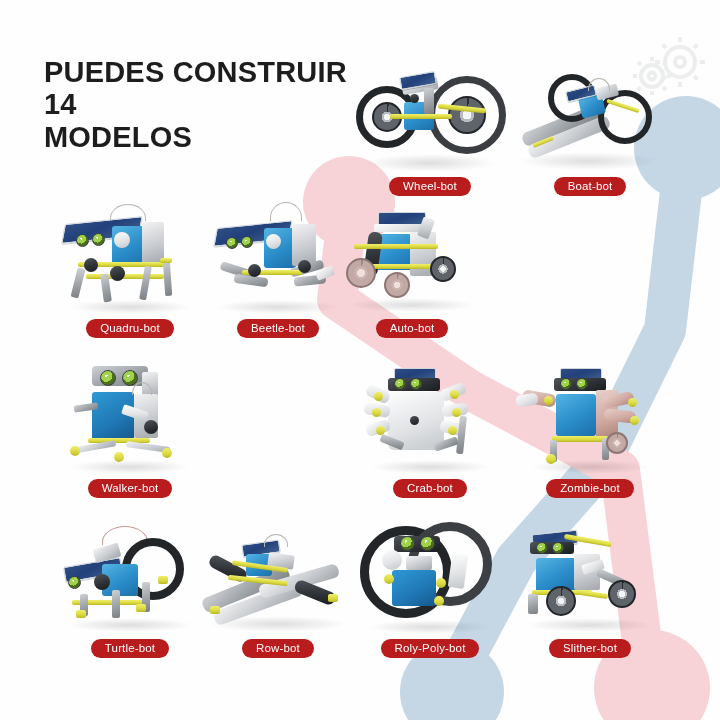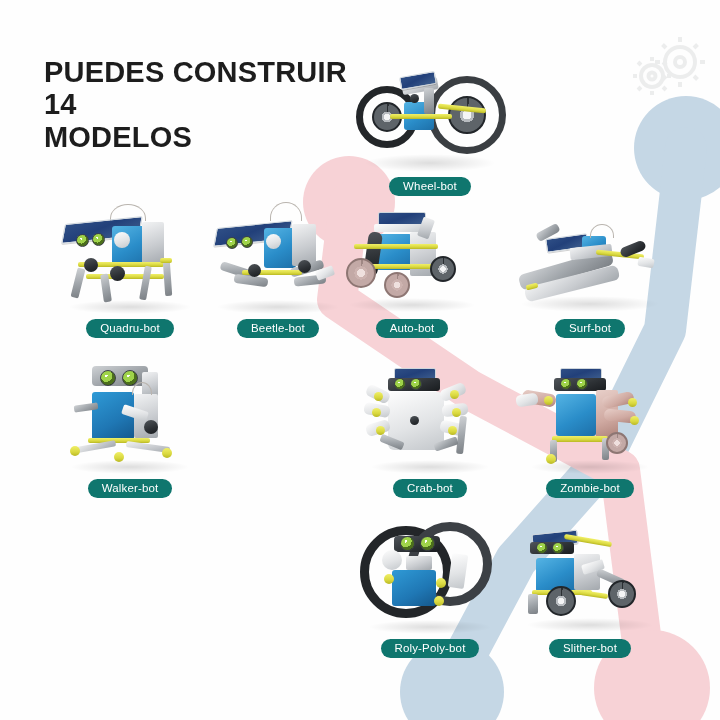--- a/index.html
+++ b/index.html
@@ -73,21 +73,21 @@
     text-align: center;
   }
   .thumb {
     position: relative;
     width: 160px;
     height: 118px;
     margin: 0 auto;
   }
   .pill {
     display: inline-block;
-    background: #0f766e;
+    background: #b91c1c;
     color: #ffffff;
     font-size: 11.5px;
     letter-spacing: .15px;
     padding: 3px 14px 4px;
     border-radius: 10px;
     white-space: nowrap;
     line-height: 1.05;
   }
 
   
@@ -219,20 +219,36 @@
         <div class="p metal" style="left:52px;top:22px;width:36px;height:12px;transform:rotate(-10deg);"></div>
         <div class="p solar" style="left:50px;top:16px;width:34px;height:11px;transform:rotate(-10deg);"></div>
         <div class="p yellow" style="left:40px;top:56px;width:62px;height:5px;"></div>
         <div class="p yellow" style="left:88px;top:48px;width:48px;height:5px;transform:rotate(6deg);"></div>
         <div class="p metal dk" style="left:74px;top:30px;width:10px;height:26px;"></div>
         <div class="p dark" style="left:60px;top:36px;width:9px;height:9px;border-radius:50%;"></div>
       </div>
       <div class="pill">Wheel-bot</div>
     </div>
 
+    <div class="cell" style="left:510px; top:58px;">
+      <div class="thumb">
+        <div class="p shadow" style="left:8px;top:94px;width:142px;height:18px;"></div>
+        <div class="p metal dk" style="left:10px;top:60px;width:86px;height:14px;transform:rotate(-22deg);border-radius:6px;"></div>
+        <div class="p metal" style="left:16px;top:72px;width:86px;height:14px;transform:rotate(-22deg);border-radius:6px;"></div>
+        <div class="p track" style="left:38px;top:16px;width:48px;height:48px;border-width:6px;"></div>
+        <div class="p track" style="left:88px;top:32px;width:54px;height:54px;border-width:6px;"></div>
+        <div class="p body-blue" style="left:70px;top:38px;width:24px;height:20px;transform:rotate(-14deg);"></div>
+        <div class="p solar" style="left:56px;top:30px;width:28px;height:9px;transform:rotate(-14deg);"></div>
+        <div class="p metal" style="left:86px;top:28px;width:22px;height:12px;transform:rotate(-14deg);"></div>
+        <div class="p yellow" style="left:96px;top:46px;width:34px;height:4px;transform:rotate(18deg);"></div>
+        <div class="p yellow" style="left:22px;top:82px;width:22px;height:4px;transform:rotate(-22deg);"></div>
+        <div class="p wire" style="left:78px;top:20px;width:20px;height:12px;"></div>
+      </div>
+      <div class="pill">Boat-bot</div>
+    </div>
 
     <div class="cell" style="left:198px; top:200px;">
       <div class="thumb">
         <div class="p shadow" style="left:18px;top:100px;width:124px;height:14px;"></div>
         <div class="p wire" style="left:72px;top:2px;width:30px;height:18px;"></div>
         <div class="p solar" style="left:18px;top:24px;width:72px;height:17px;transform:skewX(-16deg) rotate(-6deg);"></div>
         <div class="p eye" style="left:28px;top:37px;width:12px;height:12px;"></div>
         <div class="p eye" style="left:43px;top:36px;width:12px;height:12px;"></div>
         <div class="p body-blue" style="left:66px;top:28px;width:32px;height:40px;"></div>
         <div class="p metal" style="left:94px;top:24px;width:24px;height:42px;"></div>
@@ -283,37 +299,20 @@
         <div class="p yellow" style="left:22px;top:44px;width:84px;height:5px;"></div>
         <div class="p yellow" style="left:20px;top:64px;width:90px;height:5px;"></div>
         <div class="p wheel pinkish" style="left:14px;top:58px;width:30px;height:30px;"></div>
         <div class="p wheel pinkish" style="left:52px;top:72px;width:26px;height:26px;"></div>
         <div class="p wheel" style="left:98px;top:56px;width:26px;height:26px;"></div>
         <div class="p metal" style="left:88px;top:18px;width:12px;height:20px;transform:rotate(20deg);"></div>
       </div>
       <div class="pill">Auto-bot</div>
     </div>
 
-    <div class="cell" style="left:510px; top:200px;">
-      <div class="thumb">
-        <div class="p shadow" style="left:10px;top:96px;width:140px;height:16px;"></div>
-        <div class="p metal dk" style="left:8px;top:62px;width:96px;height:16px;transform:rotate(-16deg);border-radius:6px;"></div>
-        <div class="p metal" style="left:14px;top:76px;width:96px;height:15px;transform:rotate(-14deg);border-radius:6px;"></div>
-        <div class="p solar" style="left:36px;top:36px;width:40px;height:12px;transform:rotate(-8deg);"></div>
-        <div class="p body-blue" style="left:72px;top:36px;width:24px;height:18px;"></div>
-        <div class="p metal" style="left:60px;top:46px;width:42px;height:12px;transform:rotate(-6deg);"></div>
-        <div class="p yellow" style="left:86px;top:52px;width:48px;height:5px;transform:rotate(6deg);"></div>
-        <div class="p dark" style="left:110px;top:44px;width:26px;height:10px;transform:rotate(-22deg);border-radius:5px;"></div>
-        <div class="p metal dk" style="left:26px;top:28px;width:24px;height:9px;transform:rotate(-28deg);border-radius:4px;"></div>
-        <div class="p pale" style="left:128px;top:58px;width:16px;height:9px;transform:rotate(10deg);"></div>
-        <div class="p wire" style="left:80px;top:24px;width:22px;height:13px;"></div>
-        <div class="p yellow" style="left:16px;top:84px;width:12px;height:5px;transform:rotate(-14deg);"></div>
-      </div>
-      <div class="pill">Surf-bot</div>
-    </div>
 
     <div class="cell" style="left:50px; top:360px;">
       <div class="thumb">
         <div class="p shadow" style="left:20px;top:100px;width:120px;height:14px;"></div>
         <div class="p metal dk" style="left:42px;top:6px;width:56px;height:20px;border-radius:4px;"></div>
         <div class="p eye" style="left:50px;top:10px;width:16px;height:16px;"></div>
         <div class="p eye" style="left:72px;top:10px;width:16px;height:16px;"></div>
         <div class="p metal" style="left:92px;top:12px;width:16px;height:26px;"></div>
         <div class="p body-blue dk" style="left:42px;top:32px;width:42px;height:48px;"></div>
         <div class="p metal" style="left:84px;top:34px;width:24px;height:44px;"></div>
@@ -378,21 +377,60 @@
         <div class="p yellow" style="left:120px;top:56px;width:9px;height:9px;border-radius:50%;"></div>
         <div class="p yellow" style="left:42px;top:76px;width:56px;height:6px;"></div>
         <div class="p metal dk" style="left:40px;top:80px;width:7px;height:22px;"></div>
         <div class="p metal dk" style="left:92px;top:78px;width:7px;height:22px;"></div>
         <div class="p wheel pinkish" style="left:96px;top:72px;width:22px;height:22px;"></div>
         <div class="p yellow" style="left:36px;top:94px;width:10px;height:10px;border-radius:50%;"></div>
       </div>
       <div class="pill">Zombie-bot</div>
     </div>
 
-
+    <div class="cell" style="left:50px; top:520px;">
+      <div class="thumb">
+        <div class="p shadow" style="left:16px;top:98px;width:128px;height:14px;"></div>
+        <div class="p wire" style="left:52px;top:6px;width:44px;height:18px;border-color:#c49b96;"></div>
+        <div class="p track" style="left:72px;top:18px;width:62px;height:62px;border-width:8px;"></div>
+        <div class="p solar" style="left:14px;top:42px;width:56px;height:14px;transform:rotate(-10deg);"></div>
+        <div class="p eye" style="left:18px;top:56px;width:13px;height:13px;"></div>
+        <div class="p body-blue" style="left:52px;top:44px;width:36px;height:32px;"></div>
+        <div class="p dark" style="left:44px;top:54px;width:16px;height:16px;border-radius:50%;"></div>
+        <div class="p metal" style="left:44px;top:26px;width:26px;height:14px;transform:rotate(-16deg);"></div>
+        <div class="p yellow" style="left:22px;top:80px;width:74px;height:5px;"></div>
+        <div class="p metal dk" style="left:30px;top:74px;width:8px;height:22px;"></div>
+        <div class="p metal dk" style="left:62px;top:70px;width:8px;height:28px;"></div>
+        <div class="p metal dk" style="left:92px;top:62px;width:8px;height:30px;"></div>
+        <div class="p yellow" style="left:26px;top:90px;width:10px;height:8px;"></div>
+        <div class="p yellow" style="left:86px;top:84px;width:10px;height:8px;"></div>
+        <div class="p yellow" style="left:108px;top:56px;width:10px;height:8px;"></div>
+      </div>
+      <div class="pill">Turtle-bot</div>
+    </div>
+
+    <div class="cell" style="left:198px; top:520px;">
+      <div class="thumb">
+        <div class="p shadow" style="left:10px;top:96px;width:140px;height:16px;"></div>
+        <div class="p metal dk" style="left:2px;top:62px;width:92px;height:15px;transform:rotate(-22deg);border-radius:6px;"></div>
+        <div class="p metal" style="left:14px;top:76px;width:92px;height:15px;transform:rotate(-20deg);border-radius:6px;"></div>
+        <div class="p metal" style="left:60px;top:54px;width:82px;height:14px;transform:rotate(-16deg);border-radius:6px;"></div>
+        <div class="p dark" style="left:10px;top:42px;width:40px;height:13px;transform:rotate(28deg);border-radius:6px;"></div>
+        <div class="p dark" style="left:96px;top:66px;width:42px;height:13px;transform:rotate(22deg);border-radius:6px;"></div>
+        <div class="p solar" style="left:44px;top:22px;width:36px;height:11px;transform:rotate(-8deg);"></div>
+        <div class="p body-blue" style="left:48px;top:34px;width:26px;height:22px;"></div>
+        <div class="p metal" style="left:70px;top:34px;width:26px;height:14px;transform:rotate(8deg);"></div>
+        <div class="p yellow" style="left:34px;top:44px;width:56px;height:5px;transform:rotate(8deg);"></div>
+        <div class="p yellow" style="left:30px;top:58px;width:60px;height:5px;transform:rotate(6deg);"></div>
+        <div class="p wire" style="left:66px;top:14px;width:22px;height:12px;"></div>
+        <div class="p yellow" style="left:12px;top:86px;width:10px;height:8px;"></div>
+        <div class="p yellow" style="left:130px;top:74px;width:10px;height:8px;"></div>
+      </div>
+      <div class="pill">Row-bot</div>
+    </div>
 
     <div class="cell" style="left:350px; top:520px;">
       <div class="thumb">
         <div class="p shadow" style="left:18px;top:100px;width:124px;height:14px;"></div>
         <div class="p track" style="left:10px;top:6px;width:92px;height:92px;border-width:9px;"></div>
         <div class="p track" style="left:58px;top:2px;width:84px;height:84px;border-width:9px;border-color:#3c4045;"></div>
         <div class="p dark" style="left:44px;top:16px;width:46px;height:16px;border-radius:4px;"></div>
         <div class="p eye" style="left:50px;top:16px;width:15px;height:15px;"></div>
         <div class="p eye" style="left:70px;top:16px;width:15px;height:15px;"></div>
         <div class="p body-blue dk" style="left:42px;top:50px;width:44px;height:36px;"></div>

